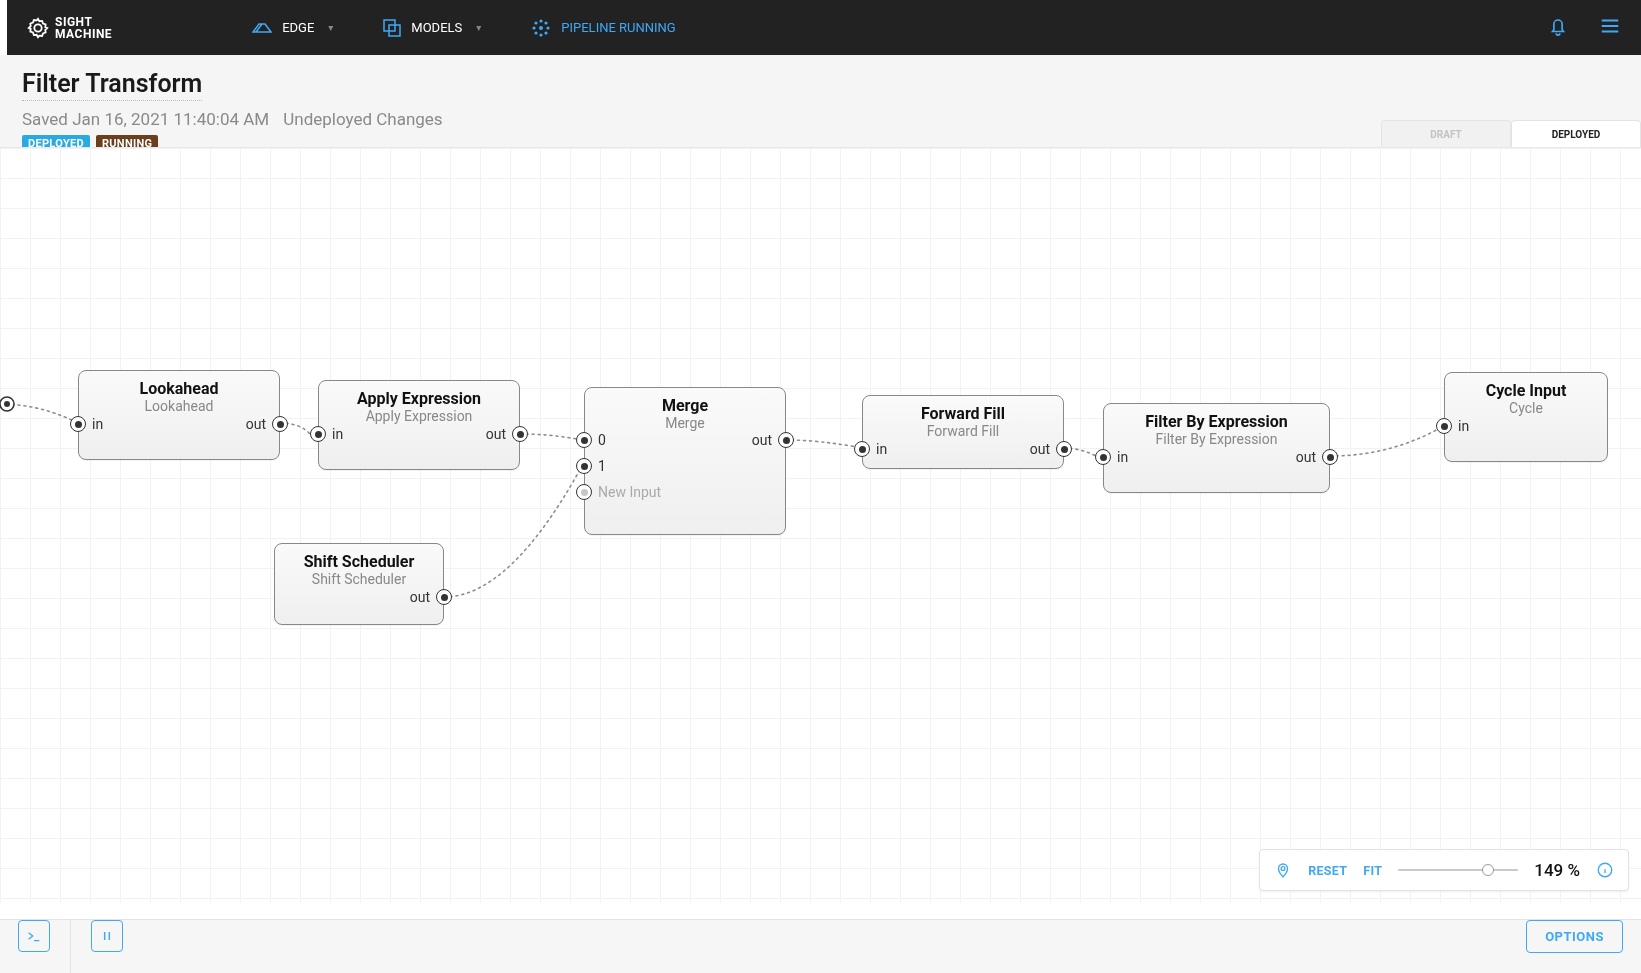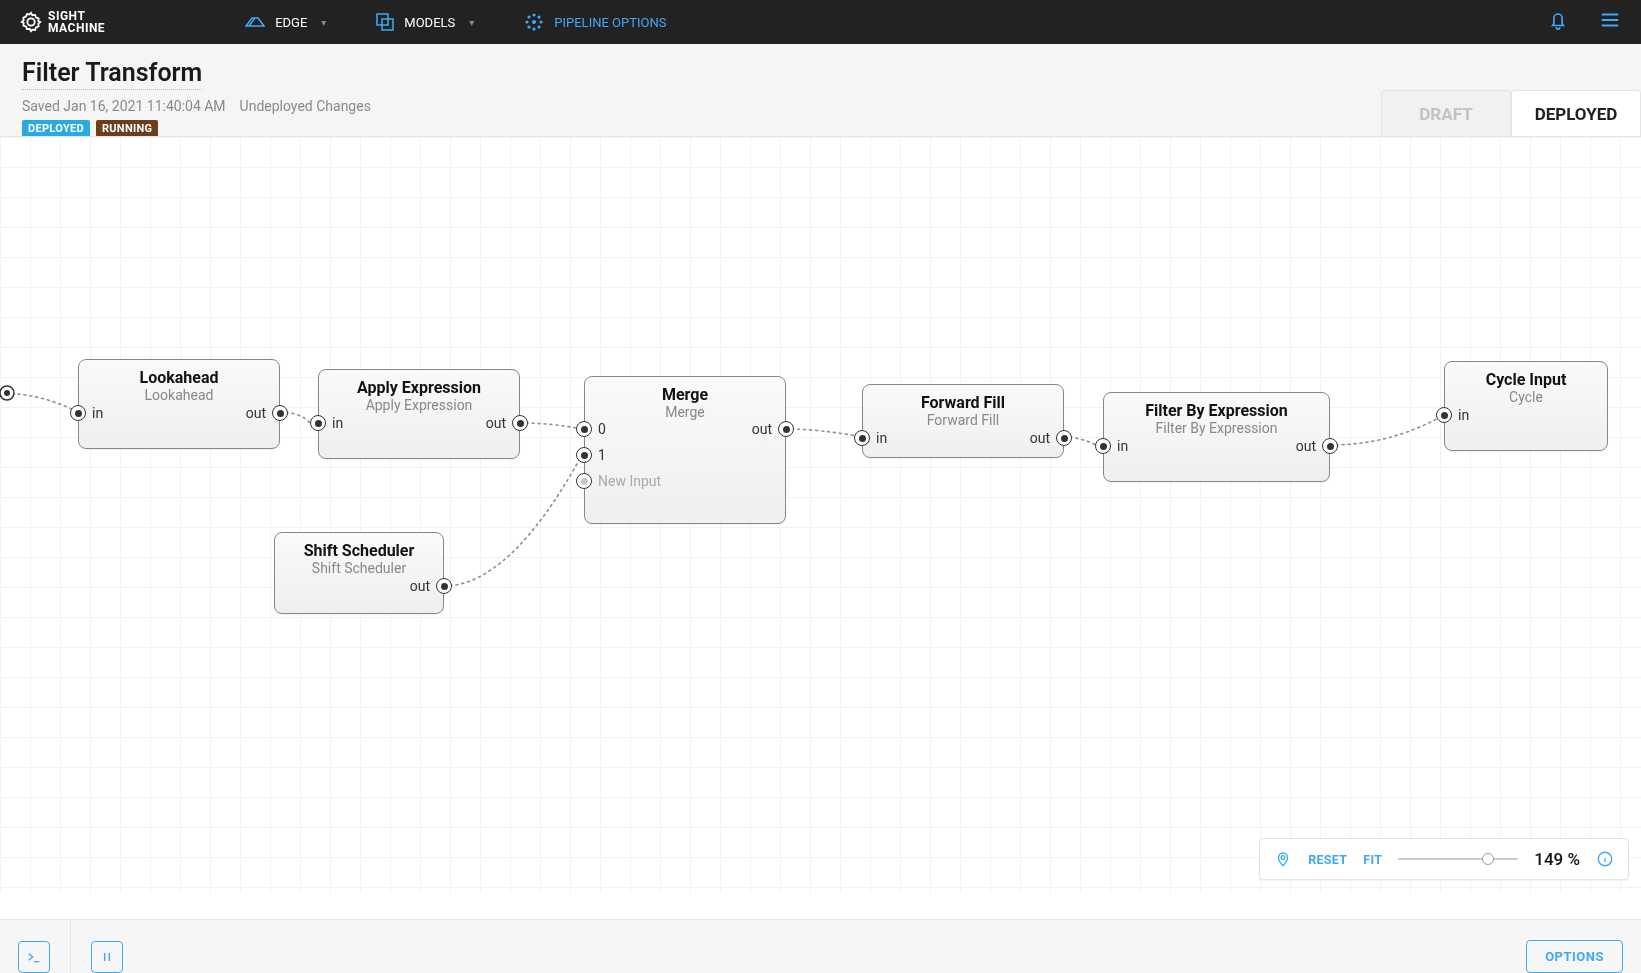--- a/index.html
+++ b/index.html
@@ -1,39 +1,39 @@
 <!DOCTYPE html>
 <html><head>
 <meta charset="utf-8">
 <style>
   * { box-sizing: border-box; margin: 0; padding: 0; }
   html, body { width: 1641px; height: 973px; font-family: -apple-system, BlinkMacSystemFont, "Segoe UI", Roboto, Arial, sans-serif; overflow: hidden; background: #fff; }
   
-  .topnav { height: 44px; background: #232222; display: flex; align-items: center; color: #fff; padding: 0 20px; }
+  .topnav { height: 55px; background: #232222; display: flex; align-items: center; color: #fff; padding: 0 20px; margin-left: 7px; }
   .logo { display: flex; align-items: center; gap: 6px; margin-right: 140px; }
   .logo svg { width: 22px; height: 22px; }
   .logo-text { font-size: 12px; font-weight: 700; letter-spacing: .5px; line-height: 1; }
   .nav-items { display: flex; align-items: center; gap: 50px; }
   .nav-item { display: flex; align-items: center; gap: 10px; font-size: 13px; color: #fff; cursor: pointer; }
   .nav-item.active { color: #3fa9f5; }
   .nav-item .icon { color: #3fa9f5; display:flex; }
   .chev { font-size: 10px; color: #888; margin-left: 4px; }
   .nav-right { margin-left: auto; display: flex; align-items: center; gap: 30px; color: #3fa9f5; }
   .nav-right svg { width: 22px; height: 22px; }
   
   .page-header { padding: 14px 22px 0 22px; position: relative; background:#f5f5f5; }
   .page-title { font-size: 25px; font-weight: 600; color: #1a1a1a; border-bottom: 1.5px dotted #bbb; display:inline-block; padding-bottom:2px; }
-  .meta-row { margin-top: 8px; font-size: 14px; color: #8a8a8a; display:flex; gap:14px; }
+  .meta-row { margin-top: 8px; font-size: 17px; color: #8a8a8a; display:flex; gap:14px; }
   .badges { margin-top: 6px; display: flex; gap: 6px; }
   .badge { font-size: 11px; font-weight: 700; padding: 2px 6px; border-radius: 2px; color: #fff; letter-spacing:.3px; }
   .badge.deployed { background: #29abe2; }
   .badge.running { background: #6b3f1d; }
   
   .tab-strip { position: absolute; right: 0; bottom: -1px; display: flex; }
-  .tab { width: 130px; height: 47px; display:flex; align-items:center; justify-content:center; font-size: 17px; font-weight: 700; border-top-left-radius: 4px; border-top-right-radius: 4px; cursor:pointer; }
+  .tab { width: 130px; height: 28px; display:flex; align-items:center; justify-content:center; font-size: 10px; font-weight: 700; border-top-left-radius: 4px; border-top-right-radius: 4px; cursor:pointer; }
   .tab.draft { background: #f1f1f1; color: #c3c3c3; border:1px solid #e4e4e4; border-bottom:none; }
   .tab.deployed-tab { background: #fff; color: #222; border:1px solid #e4e4e4; border-bottom:1px solid #fff; }
   
   .canvas-wrap { position: relative; height: 756px; background: #fff; border-top:1px solid #e8e8e8; overflow:hidden;
     background-image: linear-gradient(#f2f2f2 1px, transparent 1px), linear-gradient(90deg, #f2f2f2 1px, transparent 1px);
     background-size: 30px 30px; }
   svg.links { position:absolute; inset:0; width:100%; height:100%; pointer-events:none; }
   .node { position:absolute; background: linear-gradient(#fafafa,#efefef); border: 1.5px solid #888; border-radius: 8px; box-shadow: 0 1px 1px rgba(0,0,0,0.05); }
   .node-title { text-align:center; font-size:16px; font-weight:700; color:#111; padding-top:8px; }
   .node-sub { text-align:center; font-size:14px; color:#888; }
@@ -46,21 +46,21 @@
   .port-label { color:#333; }
   .port-label.muted { color:#aaa; }
   
   .zoom-panel { position:absolute; right:12px; bottom:12px; background:#fff; border:1px solid #e2e2e2; border-radius:4px; height:42px; display:flex; align-items:center; padding:16px 14px; gap:16px; font-size:13px; box-shadow:0 1px 2px rgba(0,0,0,.06); }
   .zoom-btn { color:#3fa9f5; font-weight:700; font-size:12.5px; cursor:pointer; letter-spacing:.3px; }
   .pin-icon, .info-icon { color:#3fa9f5; display:flex; }
   .slider { width:120px; height:2px; background:#c9c9c9; position:relative; border-radius:2px; }
   .slider-thumb { position:absolute; top:-5px; width:12px; height:12px; border-radius:50%; background:#fff; border:1.5px solid #999; }
   .zoom-value { font-size:17px; color:#111; font-weight:500; }
   
-  .bottom-bar { position:absolute; left:0; right:0; bottom:0; height:54px; background:#f6f6f6; border-top:1px solid #e5e5e5; display:flex; align-items:flex-end; padding:0 18px; }
+  .bottom-bar { position:absolute; left:0; right:0; bottom:0; height:54px; background:#f6f6f6; border-top:1px solid #e5e5e5; display:flex; align-items:flex-start; padding:0 18px; }
   .bb-btn { width:32px; height:32px; border:1.5px solid #3fa9f5; border-radius:4px; display:flex; align-items:center; justify-content:center; color:#3fa9f5; margin-right:20px; cursor:pointer; }
   .bb-divider { width:1px; height:54px; background:#e5e5e5; margin-right:20px; }
   .options-btn { margin-left:auto; border:1.5px solid #3fa9f5; color:#3fa9f5; font-weight:700; font-size:13px; padding:8px 18px; border-radius:4px; cursor:pointer; letter-spacing:.5px; }
 </style>
 </head>
 <body>
 
 <div class="topnav">
   <div class="logo">
     <svg viewBox="0 0 24 24" fill="none" stroke="white" stroke-width="2">
@@ -99,21 +99,21 @@
             <circle cx="10" cy="3" r="1.6"></circle>
             <circle cx="10" cy="17" r="1.6"></circle>
             <circle cx="3" cy="10" r="1.6"></circle>
             <circle cx="17" cy="10" r="1.6"></circle>
             <circle cx="5" cy="5" r="1.6"></circle>
             <circle cx="15" cy="5" r="1.6"></circle>
             <circle cx="5" cy="15" r="1.6"></circle>
             <circle cx="15" cy="15" r="1.6"></circle>
           </svg>
         </span>
-      <span>PIPELINE OPTIONS</span>
+      <span>PIPELINE RUNNING</span>
     </div>
   </div>
   <div class="nav-right">
     <span><svg viewBox="0 0 24 24" fill="none" stroke="#3fa9f5" stroke-width="1.8">
           <path d="M6 18h12l-1.5-2V10a4.5 4.5 0 10-9 0v6L6 18zM10 20a2 2 0 004 0"></path>
         </svg></span>
     <span><svg viewBox="0 0 24 24" stroke="#3fa9f5" stroke-width="2">
           <path d="M3 6h18M3 12h18M3 18h18"></path>
         </svg></span>
   </div>

